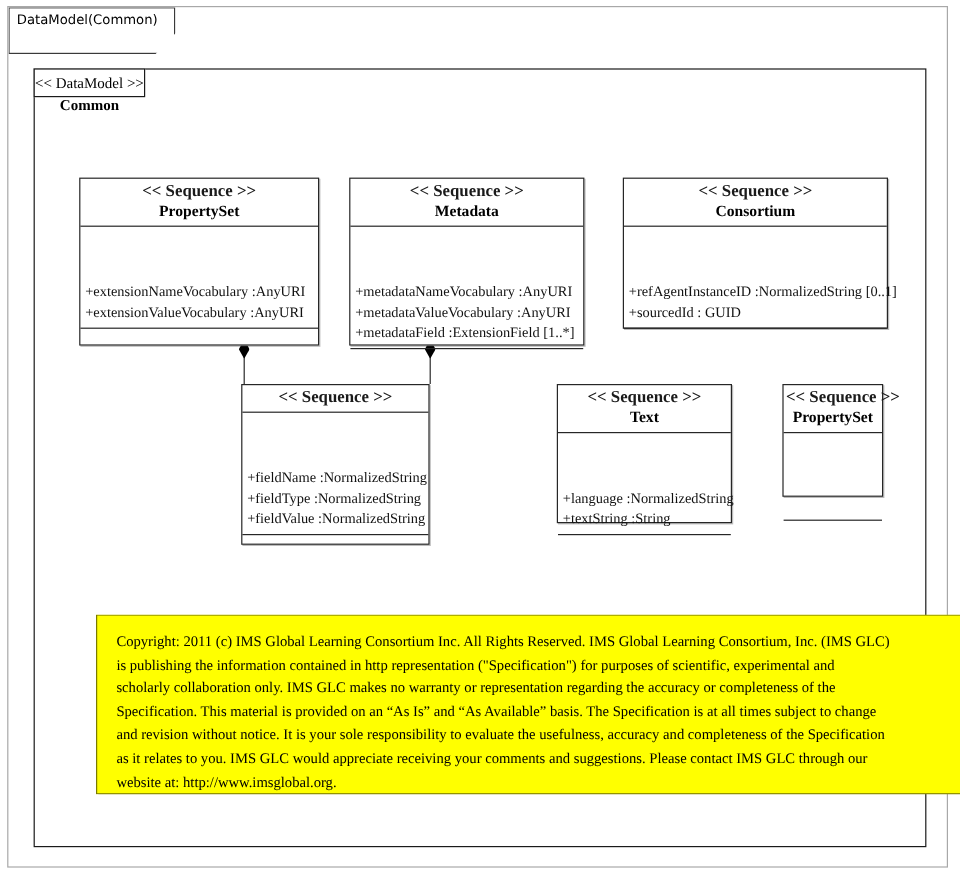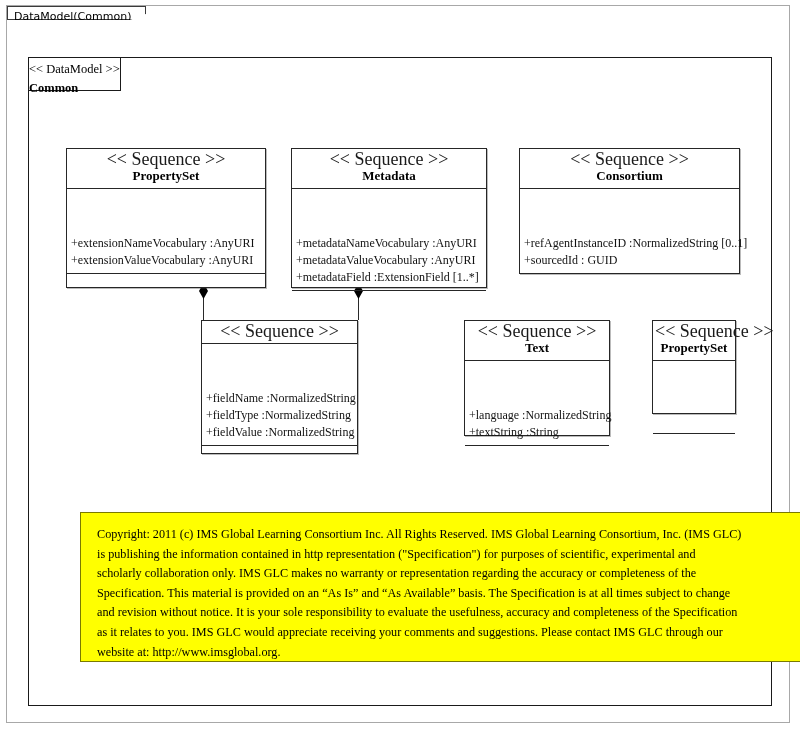--- a/index.html
+++ b/index.html
@@ -24,21 +24,21 @@
     width: 784px;
     height: 718px;
     border: 1px solid #a8a8a8;
     box-sizing: border-box;
     background: #ffffff;
   }
   .frame-tab {
     position: absolute;
     left: 7px;
     top: 6px;
-    height: 14px;
+    height: 39px;
     padding: 0 14px 0 6px;
     border: 1px solid #3a3a3a;
     box-sizing: border-box;
     background: #ffffff;
     font-family: "DejaVu Sans", sans-serif;
     font-size: 11px;
     line-height: 19px;
     color: #000000;
     white-space: nowrap;
     clip-path: polygon(0 0, 100% 0, 100% 55%, 88% 100%, 0 100%);
@@ -53,26 +53,26 @@
     height: 649px;
     border: 1px solid #1a1a1a;
     box-sizing: border-box;
     background: #ffffff;
   }
   .pkg-tab {
     position: absolute;
     left: 28px;
     top: 57px;
     width: 93px;
-    height: 34px;
+    height: 24px;
     border: 1px solid #1a1a1a;
     border-bottom: 1px solid #1a1a1a;
     box-sizing: border-box;
     background: #ffffff;
-    text-align: left;
+    text-align: center;
     padding-top: 2px;
   }
   .pkg-tab .ln {
     font-size: 12.5px;
     line-height: 19px;
     color: #000;
     white-space: nowrap;
   }
   .pkg-tab .ln.name { font-weight: bold; }
 
@@ -83,24 +83,25 @@
     border: 1px solid #262626;
     box-sizing: border-box;
     box-shadow: 1px 1px 0 rgba(60,60,60,0.35);
   }
   .uml-head {
     border-bottom: 1px solid #262626;
     text-align: center;
     padding: 3px 2px 4px 2px;
   }
   .uml-stereo {
-    font-size: 18px;
+    font-size: 14px;
     line-height: 15px;
     color: #1a1a1a;
     white-space: nowrap;
+    font-weight: bold;
   }
   .uml-name {
     font-size: 13px;
     line-height: 17px;
     font-weight: bold;
     color: #000000;
     white-space: nowrap;
   }
   .uml-attrs {
     border-bottom: 1px solid #262626;

